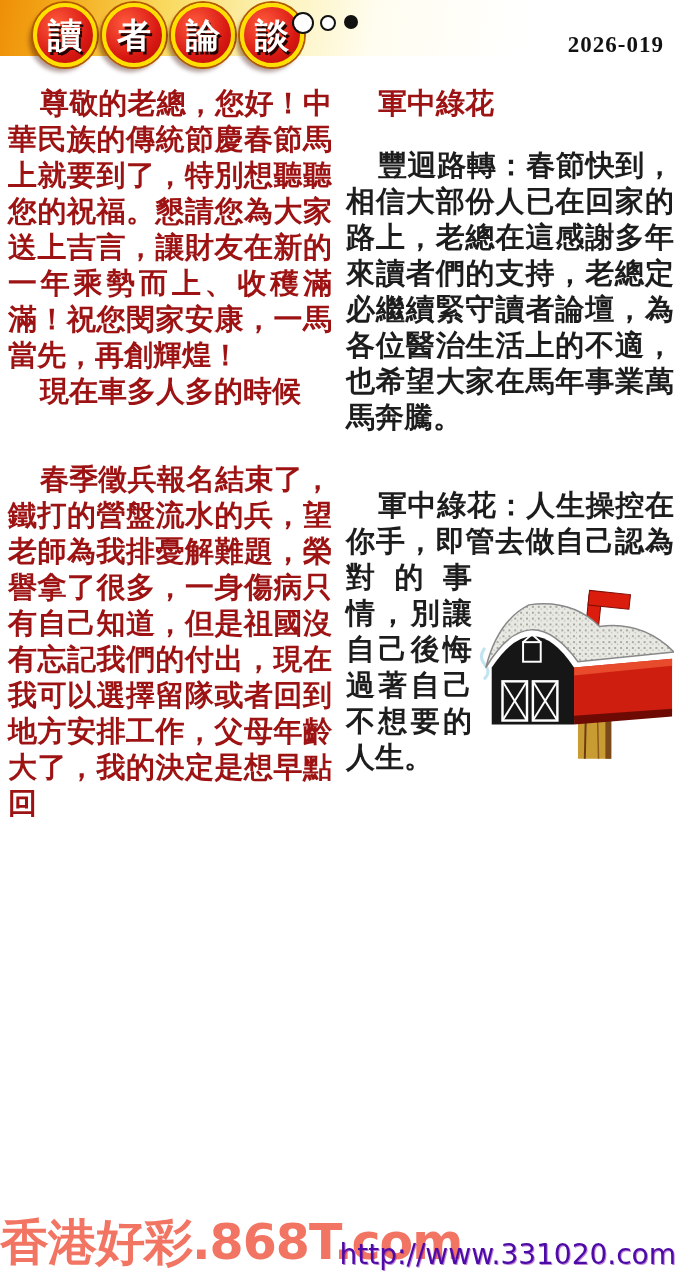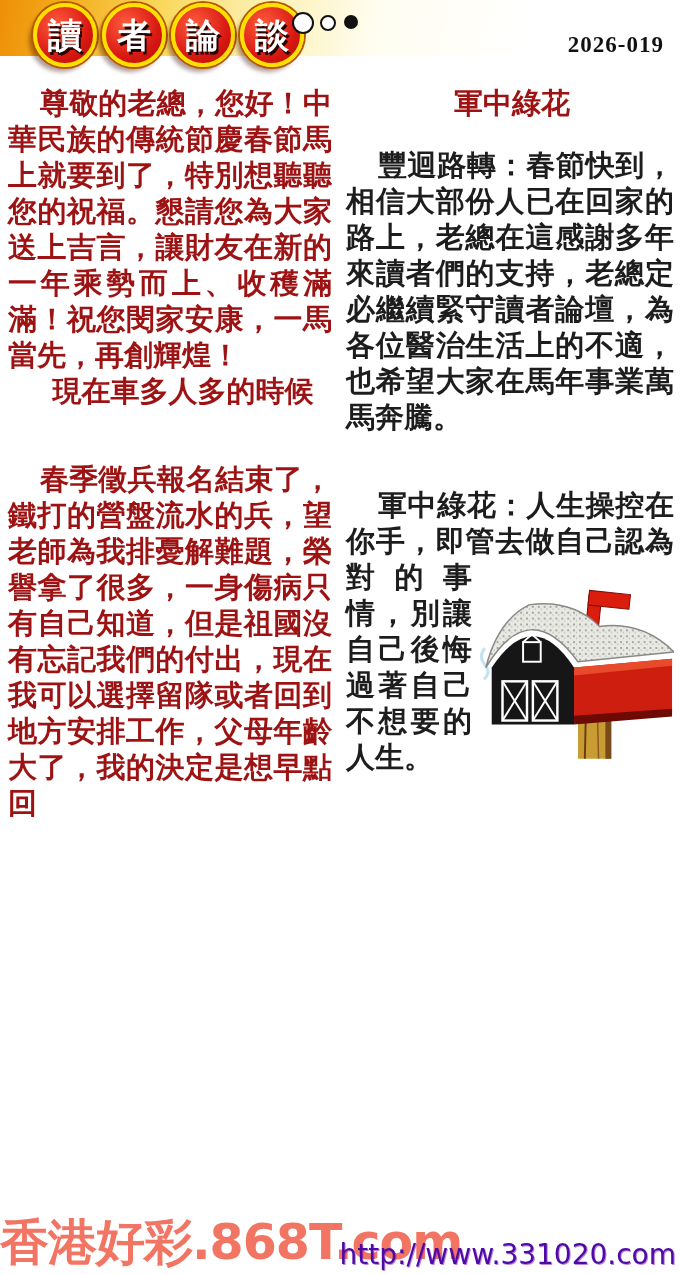--- a/index.html
+++ b/index.html
@@ -23,21 +23,21 @@
   .issue{position:absolute;right:16px;top:32px;font-family:"Liberation Serif",serif;
     font-weight:700;font-size:23px;color:#111;letter-spacing:1px;}
 
   
   .col{position:absolute;top:61px;font-size:29px;line-height:36px;text-align:justify;
        font-weight:600;margin-top:24px;}
   .col-left{left:8px;width:324px;color:#9d1313;}
   .col-right{left:346px;width:328px;color:#1d1d1d;}
   .red{color:#9d1313;}
   .col p{margin:0;text-indent:1.1em;}
-  .sig{text-align:center;text-indent:0;padding-right:6px;}
+  .sig{text-align:left;text-indent:0;padding-right:6px;}
   .sig-inset{padding-right:28px;}
   .gap{height:26px;}
 
   
   .float-spacer{float:right;width:0;height:100px;}
   .mailbox-float{float:right;clear:right;width:196px;height:172px;margin-left:6px;}
 
   
   .watermark{position:absolute;left:0px;top:1210px;z-index:5;white-space:nowrap;
     font-size:49px;font-weight:800;letter-spacing:-1px;color:rgba(240,92,72,.85);}

